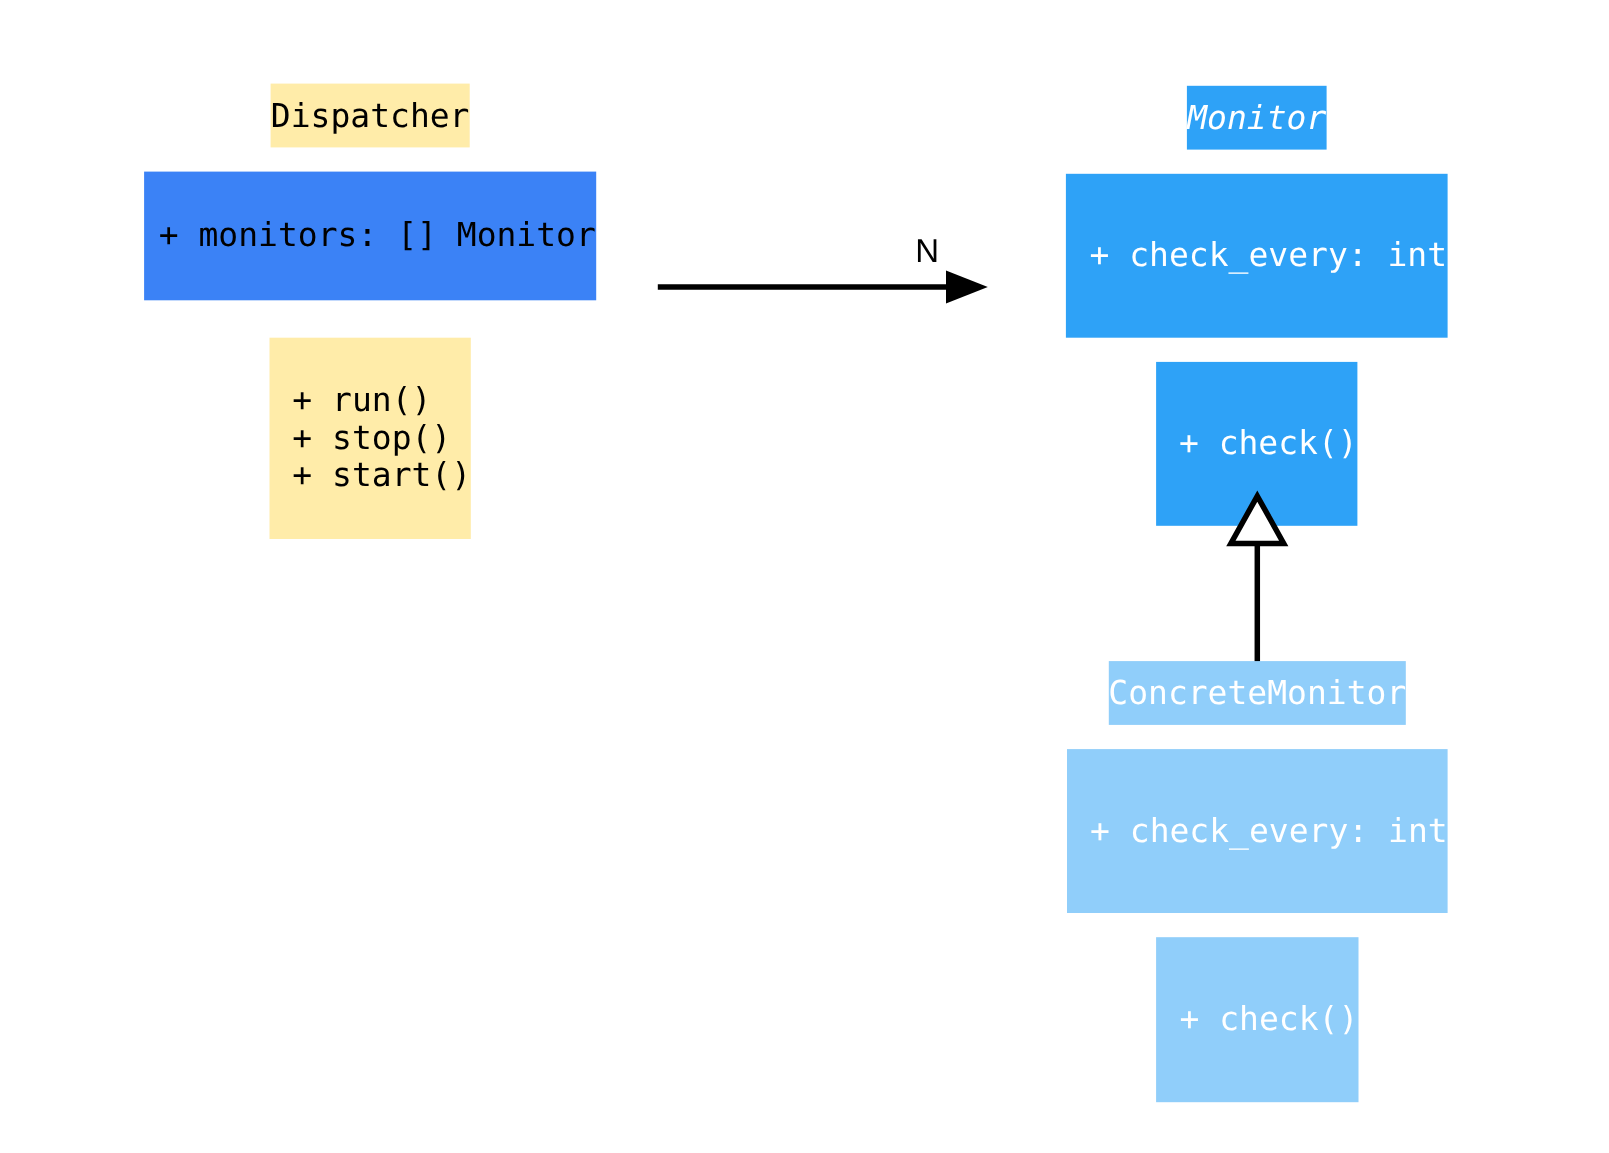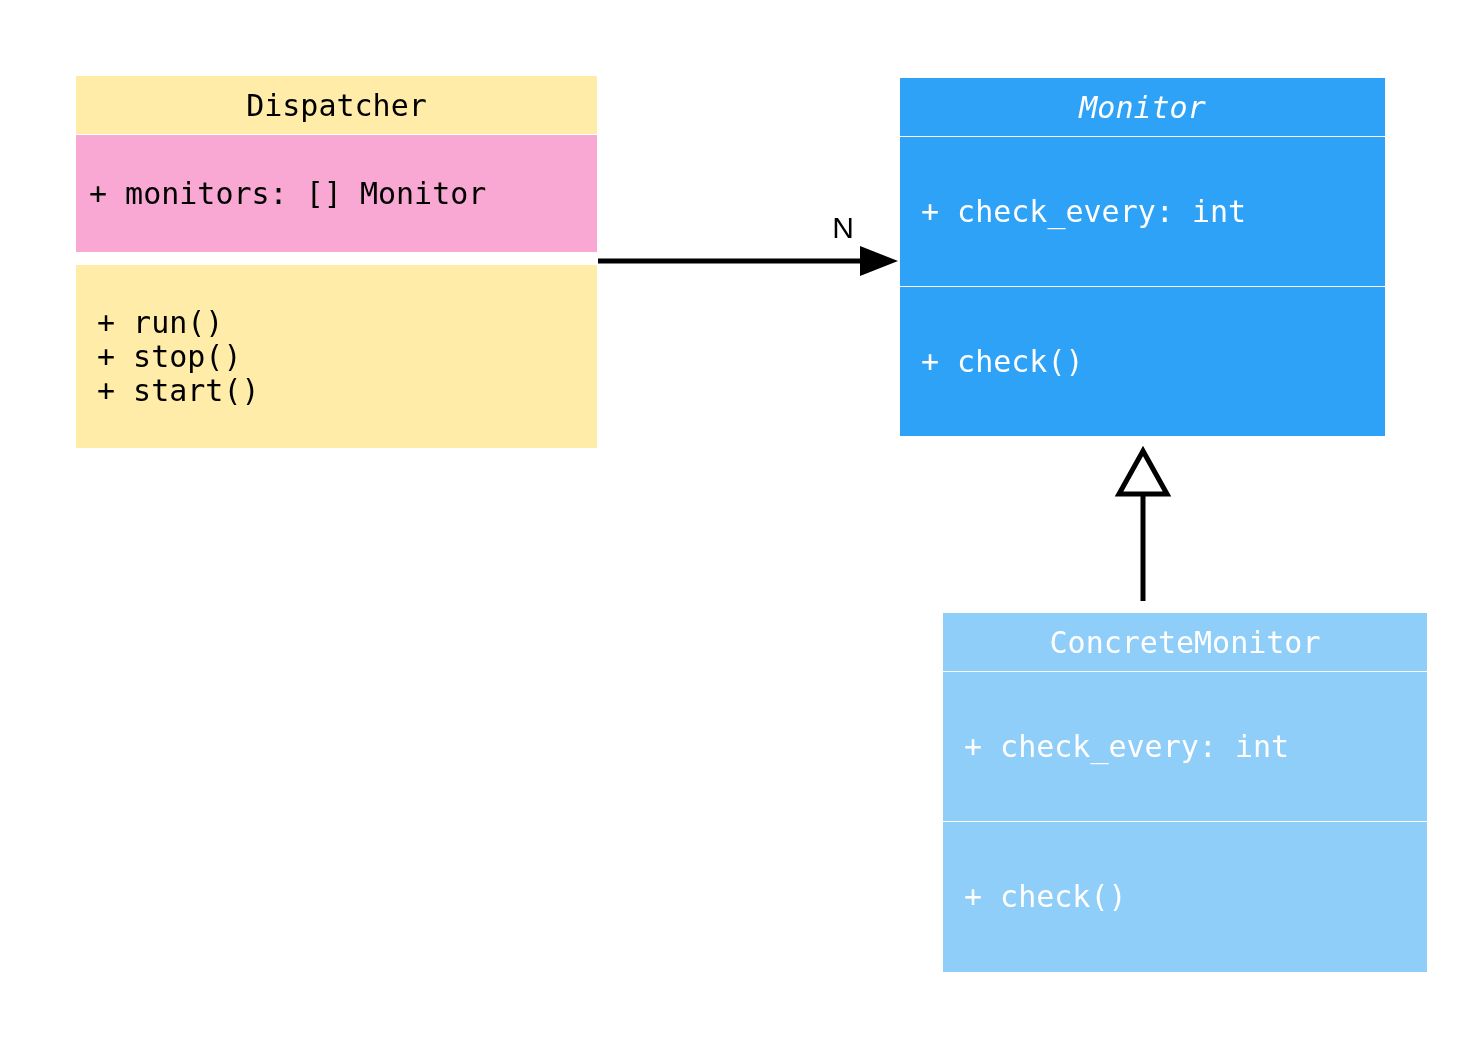--- a/index.html
+++ b/index.html
@@ -12,21 +12,22 @@
     width: 1463px;
     height: 1048px;
     background: #ffffff;
     overflow: hidden;
     font-family: "DejaVu Sans Mono", "Liberation Mono", monospace;
   }
   .uml-class {
     position: absolute;
     display: flex;
     flex-direction: column;
-    gap: 1px; 
+    gap: 22px; 
+    align-items: center;
   }
   .uml-title {
     flex: 0 0 58px;
     display: flex;
     align-items: center;
     justify-content: center;
     font-size: 30px;
   }
   .uml-section {
     display: flex;
@@ -43,21 +44,21 @@
   #class-dispatcher { left: 76px; top: 76px; width: 521px; height: 370px; }
   #class-dispatcher .uml-attrs   { flex: 0 0 117px; }
   #class-dispatcher .uml-methods { flex: 0 0 183px; }
 
   
   #class-monitor { left: 900px; top: 78px; width: 485px; height: 367px; }
   #class-monitor .uml-attrs   { flex: 0 0 149px; }
   #class-monitor .uml-methods { flex: 0 0 149px; }
 
   
-  #class-concretemonitor { left: 943px; top: 601px; width: 484px; height: 370px; margin-top: 12px; }
+  #class-concretemonitor { left: 901px; top: 601px; width: 484px; height: 370px; }
   #class-concretemonitor .uml-attrs   { flex: 0 0 149px; }
   #class-concretemonitor .uml-methods { flex: 0 0 150px; }
 
   .arrow-layer {
     position: absolute;
     left: 0; top: 0;
     width: 1463px;
     height: 1048px;
     pointer-events: none;
   }
@@ -67,21 +68,21 @@
     fill: #000000;
   }
 </style>
 </head>
 <body>
 
 <div class="canvas">
 
   <div class="uml-class" id="class-dispatcher">
     <div class="uml-title" style="background-color: rgb(255, 236, 169); color: rgb(0, 0, 0);">Dispatcher</div>
-    <div class="uml-section uml-attrs" style="background-color: #f9a8d4; padding-left: 13px;">
+    <div class="uml-section uml-attrs" style="background-color: #3b82f6; padding-left: 13px;">
       <div style="color: rgb(0, 0, 0);">+ monitors: [] Monitor</div>
     </div>
     <div class="uml-section uml-methods" style="background-color: rgb(255, 236, 169); margin-top: 12px;">
       <div style="color: rgb(0, 0, 0);">+ run()</div>
       <div style="color: rgb(0, 0, 0);">+ stop()</div>
       <div style="color: rgb(0, 0, 0);">+ start()</div>
     </div>
   </div>
 
   <div class="uml-class" id="class-monitor">

